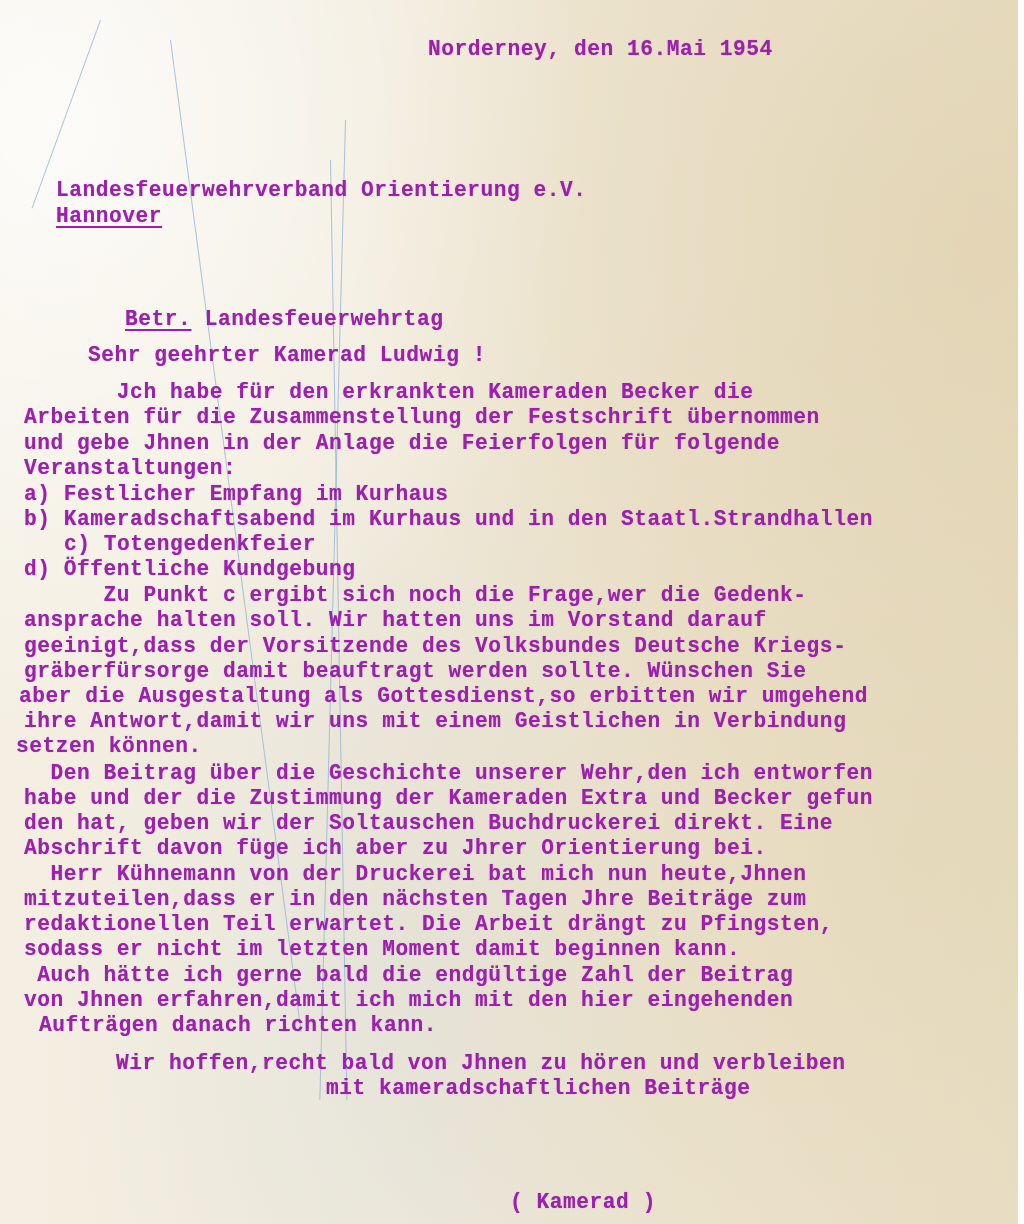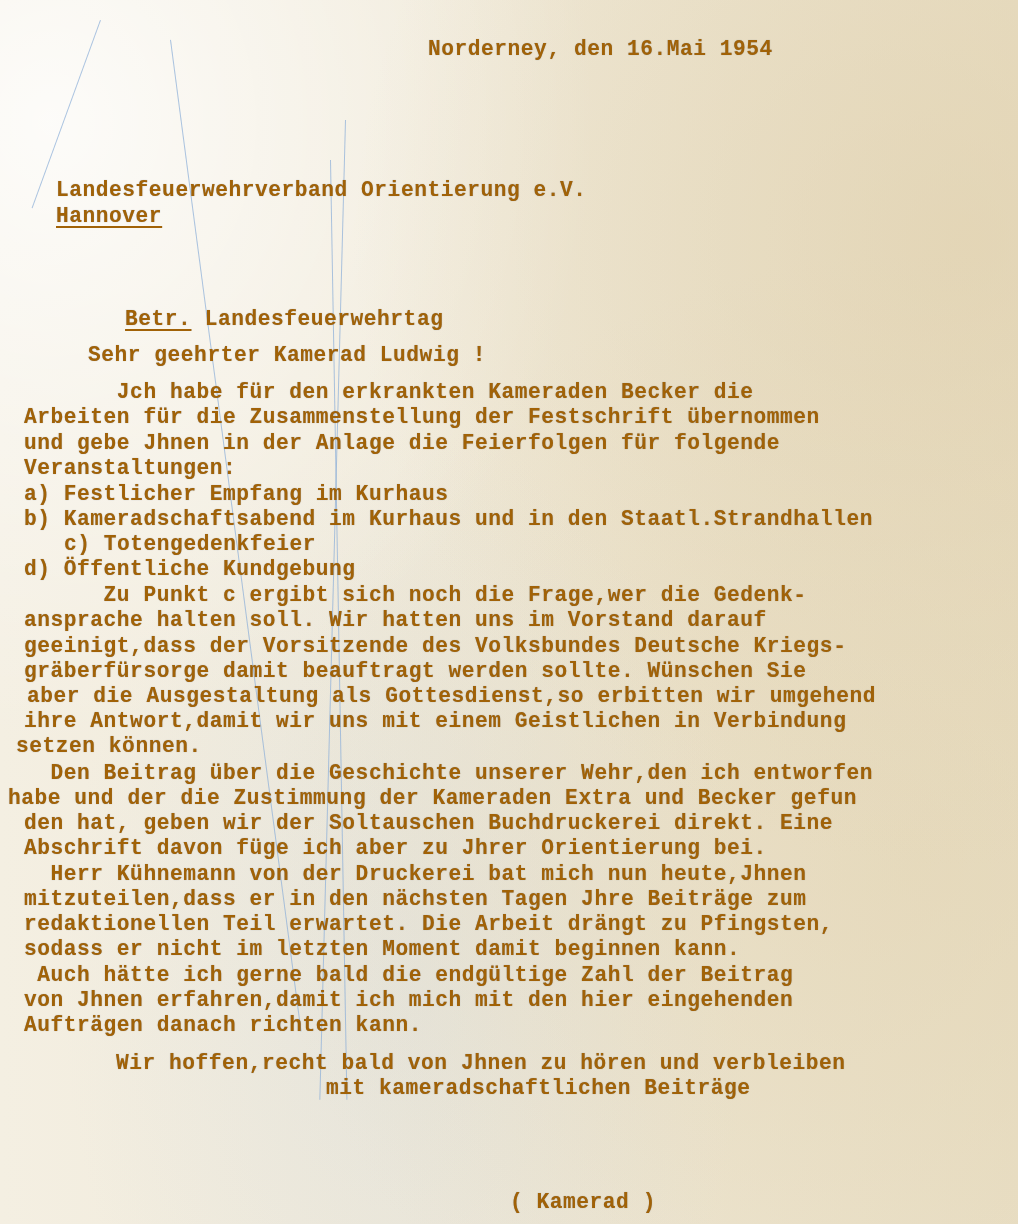--- a/index.html
+++ b/index.html
@@ -17,21 +17,21 @@
         linear-gradient(90deg, #f4efe2 0%, #efe8d6 50%, #e9dfc6 100%);
     }
     .crease {
       position: absolute; width: 1.4px; background: #8fb0d8; opacity: 0.75;
       transform-origin: top left;
     }
     .line {
       position: absolute; white-space: pre;
       font-family: "Liberation Mono", "DejaVu Sans Mono", monospace;
       font-size: 21.2px; font-weight: bold; letter-spacing: 0.55px;
-      color: #a16207; line-height: 24px;
+      color: #a21caf; line-height: 24px;
       text-shadow: 0 0 1px rgba(50,80,130,0.45);
     }
     .underline { text-decoration: underline; text-decoration-thickness: 2px; text-underline-offset: 4px; }
   </style>
 </head>
 <body>
 
 <div class="paper"></div>
 
 <div class="crease" style="left:100px; top:20px; height:200px; transform: rotate(20deg);"></div>
@@ -63,43 +63,43 @@
     <div class="line" style="left:24px; top:507px;">b) Kameradschaftsabend im Kurhaus und in den Staatl.Strandhallen</div>
     <div class="line" style="left:24px; top:532px;margin-left:40px;">c) Totengedenkfeier</div>
     <div class="line" style="left:24px; top:557px;">d) Öffentliche Kundgebung</div>
   </div>
 
   <div>
     <div class="line" style="left:24px; top:583px;">      Zu Punkt c ergibt sich noch die Frage,wer die Gedenk-</div>
     <div class="line" style="left:24px; top:608px;">ansprache halten soll. Wir hatten uns im Vorstand darauf</div>
     <div class="line" style="left:24px; top:634px;">geeinigt,dass der Vorsitzende des Volksbundes Deutsche Kriegs-</div>
     <div class="line" style="left:24px; top:659px;">gräberfürsorge damit beauftragt werden sollte. Wünschen Sie</div>
-    <div class="line" style="left:27px; top:684px;">aber die Ausgestaltung als Gottesdienst,so erbitten wir umgehend</div>
+    <div class="line" style="left:19px; top:684px;">aber die Ausgestaltung als Gottesdienst,so erbitten wir umgehend</div>
     <div class="line" style="left:24px; top:709px;">ihre Antwort,damit wir uns mit einem Geistlichen in Verbindung</div>
     <div class="line" style="left:16px; top:734px;">setzen können.</div>
   </div>
 
   <div>
     <div class="line" style="left:24px; top:761px;">  Den Beitrag über die Geschichte unserer Wehr,den ich entworfen</div>
-    <div class="line" style="left:8px; top:786px;">habe und der die Zustimmung der Kameraden Extra und Becker gefun</div>
+    <div class="line" style="left:24px; top:786px;">habe und der die Zustimmung der Kameraden Extra und Becker gefun</div>
     <div class="line" style="left:24px; top:811px;font-family:Liberation Mono, monospace;">den hat, geben wir der Soltauschen Buchdruckerei direkt. Eine</div>
     <div class="line" style="left:24px; top:836px;">Abschrift davon füge ich aber zu Jhrer Orientierung bei.</div>
   </div>
 
   <div>
     <div class="line" style="left:24px; top:862px;">  Herr Kühnemann von der Druckerei bat mich nun heute,Jhnen</div>
     <div class="line" style="left:24px; top:887px;">mitzuteilen,dass er in den nächsten Tagen Jhre Beiträge zum</div>
     <div class="line" style="left:24px; top:912px;">redaktionellen Teil erwartet. Die Arbeit drängt zu Pfingsten,</div>
     <div class="line" style="left:24px; top:937px;">sodass er nicht im letzten Moment damit beginnen kann.</div>
   </div>
 
   <div>
     <div class="line" style="left:24px; top:963px;"> Auch hätte ich gerne bald die endgültige Zahl der Beitrag</div>
     <div class="line" style="left:24px; top:988px;">von Jhnen erfahren,damit ich mich mit den hier eingehenden</div>
-    <div class="line" style="left:24px; top:1013px;">Aufträgen danach richten kann.</div>
+    <div class="line" style="left:39px; top:1013px;">Aufträgen danach richten kann.</div>
   </div>
 
   <div>
     <div class="line" style="left:116px; top:1051px;">Wir hoffen,recht bald von Jhnen zu hören und verbleiben</div>
     <div class="line" style="left:326px; top:1076px;">mit kameradschaftlichen Beiträge</div>
   </div>
 
   <div class="line" style="left:510px; top:1190px;">( Kamerad )</div>
 </div>
 

